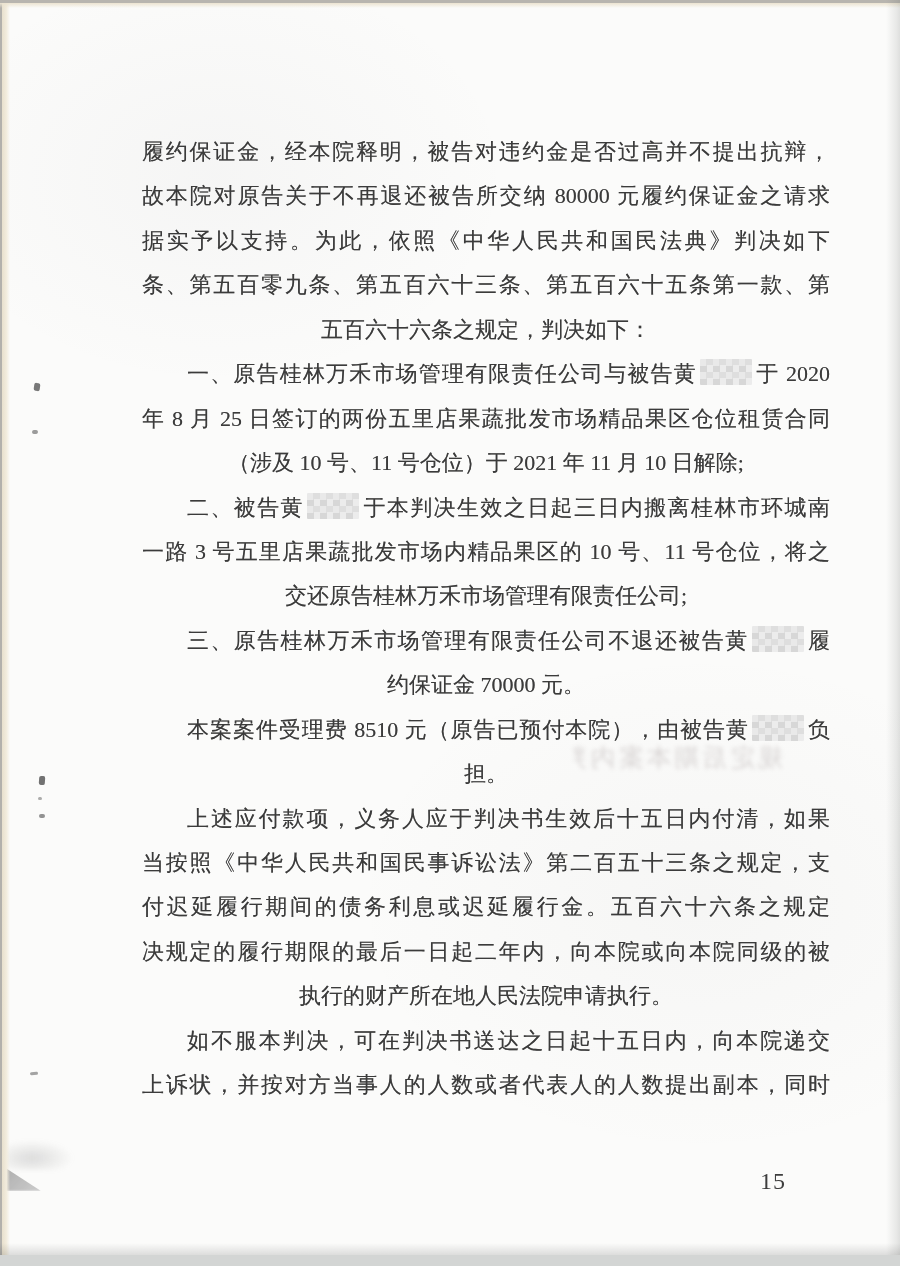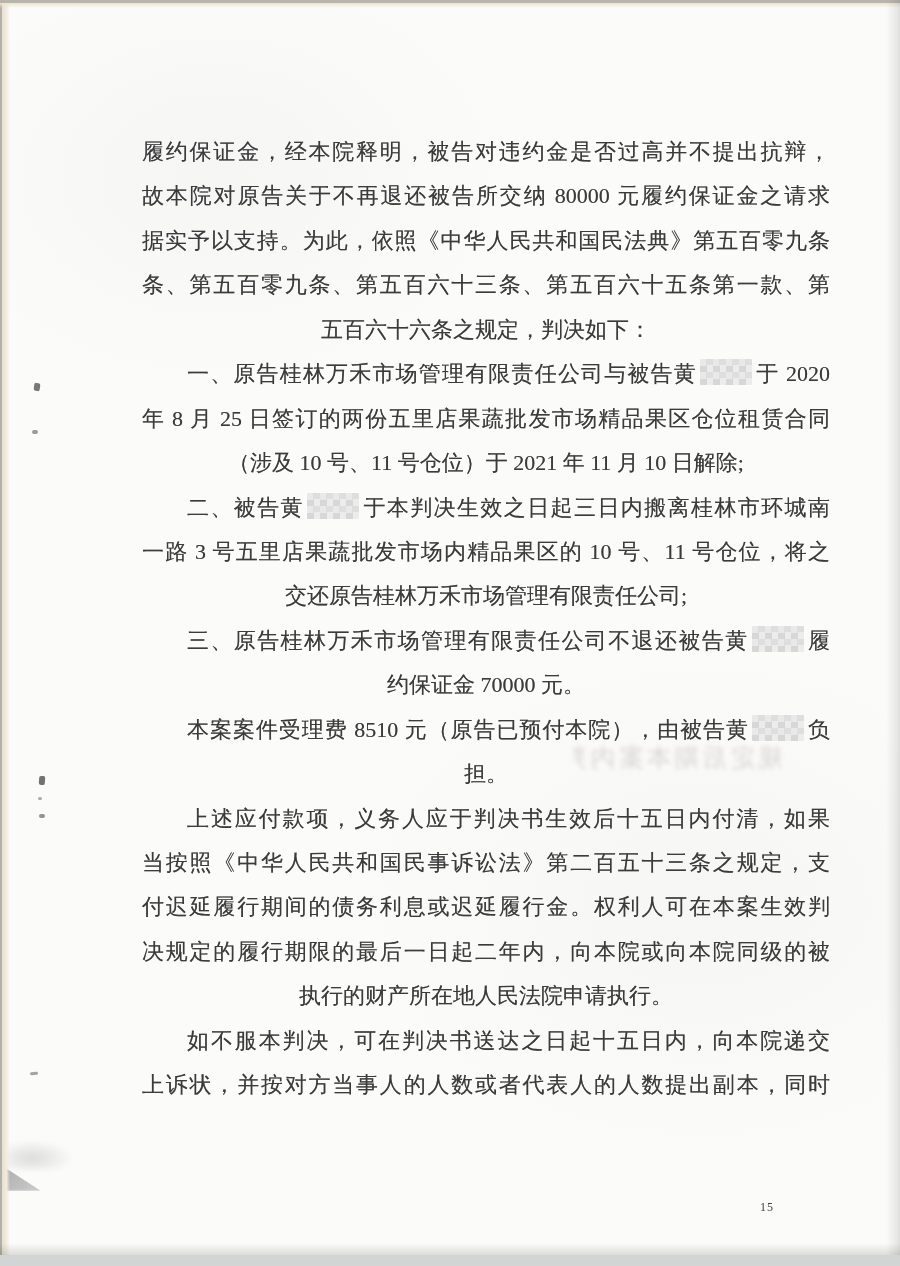--- a/index.html
+++ b/index.html
@@ -54,21 +54,21 @@
   .bleed{
     position:absolute;left:573px;top:742px;width:210px;height:32px;
     font-size:25px;letter-spacing:3px;color:#8d8080;line-height:32px;
     opacity:0.30;filter:blur(2.3px);transform:scaleX(-1);
     white-space:nowrap;overflow:hidden;
   }
 
   
   .pagenum{
     position:absolute;left:760px;top:1168px;
-    font-size:12px;letter-spacing:1px;color:#3e3e3e;margin-top:32px;
+    font-size:24px;letter-spacing:1px;color:#3e3e3e;
   }
 
   
   .speck{position:absolute;background:#4c4c4c;border-radius:2px;}
   .speck.s1{left:34px;top:383px;width:6px;height:8px;opacity:.75;transform:rotate(8deg);}
   .speck.s2{left:32px;top:430px;width:6px;height:4px;opacity:.55;transform:rotate(-6deg);}
   .speck.s3{left:39px;top:776px;width:6px;height:9px;opacity:.78;transform:rotate(4deg);}
   .speck.s4{left:38px;top:797px;width:4px;height:3px;opacity:.45;}
   .speck.s5{left:39px;top:814px;width:6px;height:4px;opacity:.6;}
   .speck.s6{left:30px;top:1072px;width:8px;height:3px;opacity:.5;transform:rotate(-4deg);}
@@ -87,41 +87,41 @@
   }
 </style>
 </head>
 <body>
 
 <div class="page">
 
   <div class="textblock">
     <div class="ln">履约保证金，经本院释明，被告对违约金是否过高并不提出抗辩，</div>
     <div class="ln">故本院对原告关于不再退还被告所交纳 80000 元履约保证金之请求</div>
-    <div class="ln">据实予以支持。为此，依照《中华人民共和国民法典》第五百零九条</div>
+    <div class="ln">据实予以支持。为此，依照《中华人民共和国民法典》判决如下</div>
     <div class="ln">条、第五百零九条、第五百六十三条、第五百六十五条第一款、第</div>
     <div class="ln last">五百六十六条之规定，判决如下：</div>
 
     <div class="ln ind"><span class="seg">一、原告桂林万禾市场管理有限责任公司与被告黄</span><span class="redact"></span><span class="seg">于 2020</span></div>
     <div class="ln">年 8 月 25 日签订的两份五里店果蔬批发市场精品果区仓位租赁合同</div>
     <div class="ln last">（涉及 10 号、11 号仓位）于 2021 年 11 月 10 日解除;</div>
 
     <div class="ln ind"><span class="seg">二、被告黄</span><span class="redact"></span><span class="seg">于本判决生效之日起三日内搬离桂林市环城南</span></div>
     <div class="ln">一路 3 号五里店果蔬批发市场内精品果区的 10 号、11 号仓位，将之</div>
     <div class="ln last">交还原告桂林万禾市场管理有限责任公司;</div>
 
     <div class="ln ind"><span class="seg">三、原告桂林万禾市场管理有限责任公司不退还被告黄</span><span class="redact"></span><span class="seg">履</span></div>
     <div class="ln last">约保证金 70000 元。</div>
 
     <div class="ln ind"><span class="seg">本案案件受理费 8510 元（原告已预付本院），由被告黄</span><span class="redact"></span><span class="seg">负</span></div>
     <div class="ln last">担。</div>
 
     <div class="ln ind">上述应付款项，义务人应于判决书生效后十五日内付清，如果</div>
     <div class="ln">当按照《中华人民共和国民事诉讼法》第二百五十三条之规定，支</div>
-    <div class="ln">付迟延履行期间的债务利息或迟延履行金。权利人可在本案生效判</div>
+    <div class="ln">付迟延履行期间的债务利息或迟延履行金。五百六十六条之规定</div>
     <div class="ln">决规定的履行期限的最后一日起二年内，向本院或向本院同级的被</div>
     <div class="ln last">执行的财产所在地人民法院申请执行。</div>
 
     <div class="ln ind">如不服本判决，可在判决书送达之日起十五日内，向本院递交</div>
     <div class="ln">上诉状，并按对方当事人的人数或者代表人的人数提出副本，同时</div>
   </div>
 
   <div class="bleed">规定后期本案内判生效</div>
 
   <div class="pagenum">15</div>

